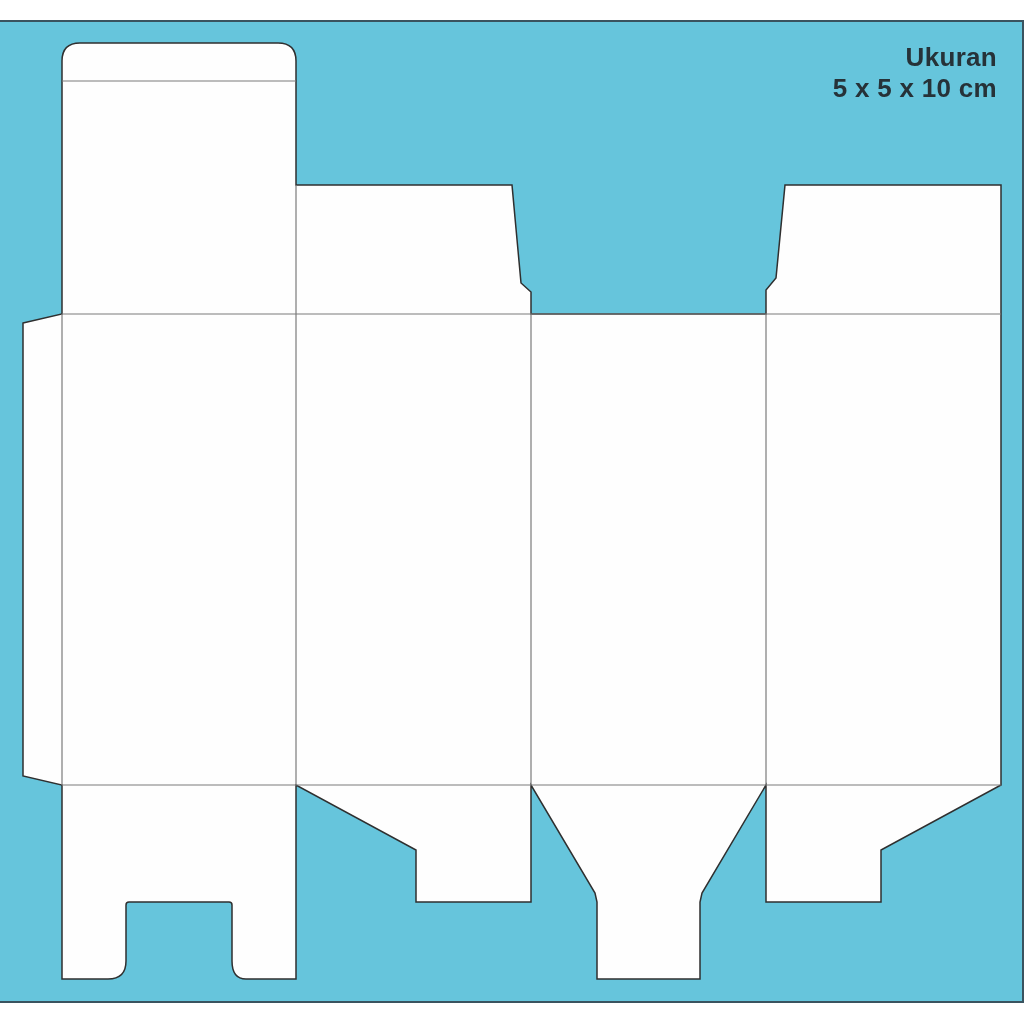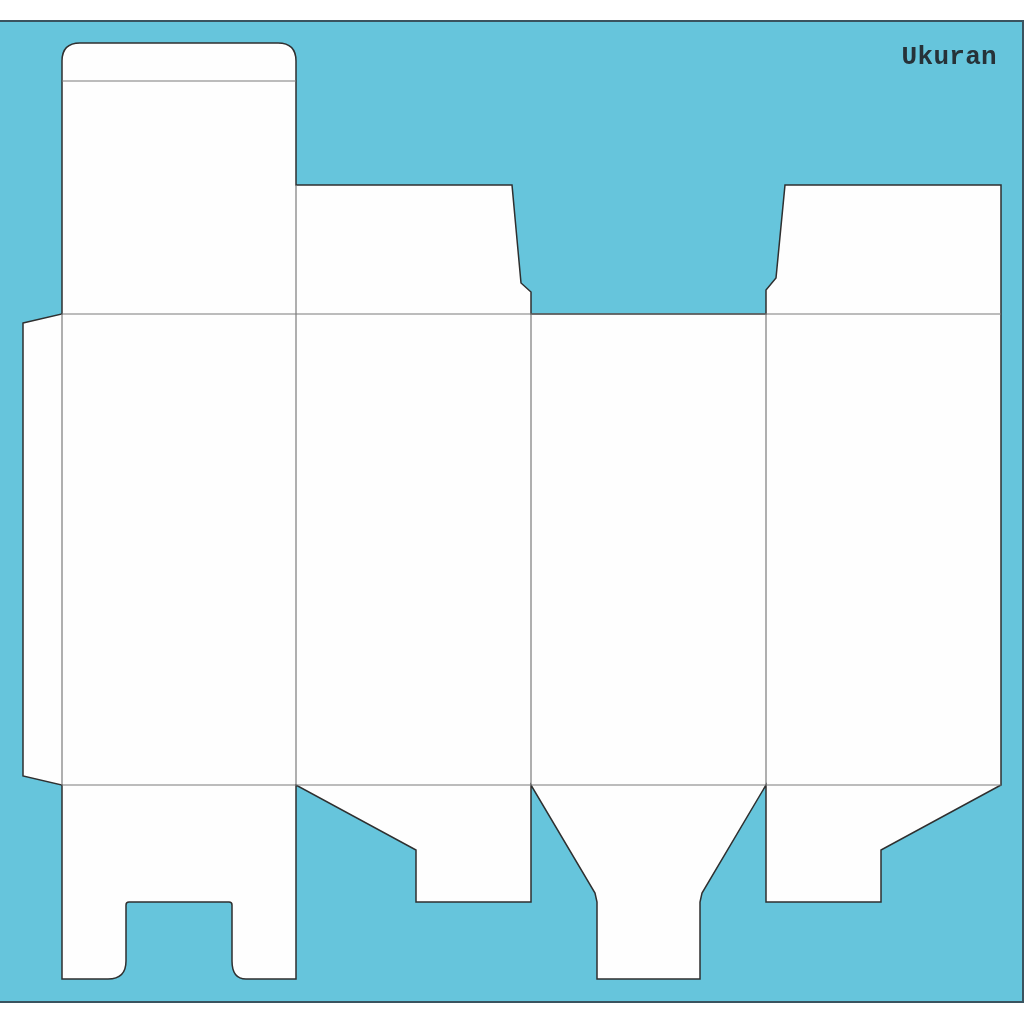--- a/index.html
+++ b/index.html
@@ -42,21 +42,20 @@
     position: absolute;
     top: 42px;
     right: 27px;
     text-align: right;
     font-weight: bold;
     font-size: 26px;
     line-height: 31px;
     color: var(--text, #263238);
     letter-spacing: 0.3px;
     white-space: nowrap;
-    font-family: Liberation Mono, monospace;
   }
 </style>
 </head>
 <body>
 
 <div class="canvas">
 
   <svg class="dieline-svg" viewBox="0 0 1024 1024" aria-hidden="true">
 
     <rect class="artboard" x="-3" y="21" width="1026" height="981"></rect>
@@ -114,15 +113,16 @@
       <line class="fold" x1="62" y1="785" x2="1001" y2="785"></line>
       <line class="fold" x1="62" y1="314" x2="62" y2="785"></line>
       <line class="fold" x1="296" y1="185" x2="296" y2="785"></line>
       <line class="fold" x1="531" y1="314" x2="531" y2="785"></line>
       <line class="fold" x1="766" y1="314" x2="766" y2="785"></line>
     </g>
   </svg>
 
   <div class="size-info">
     <div>Ukuran</div>
+    <div>5 x 5 x 10 cm</div>
   </div>
 
 </div>
 
 </body></html>

